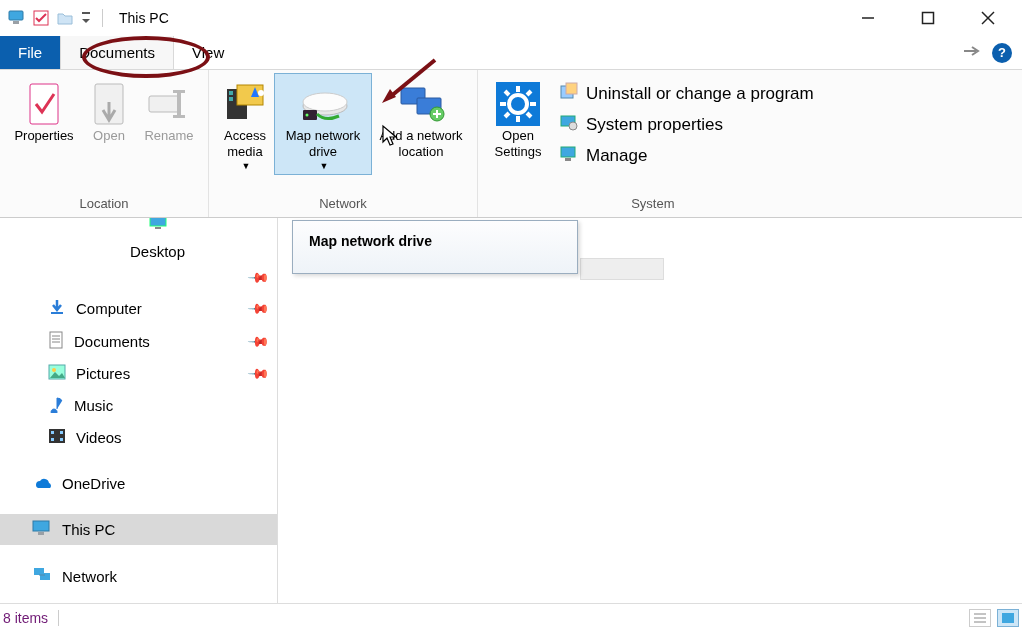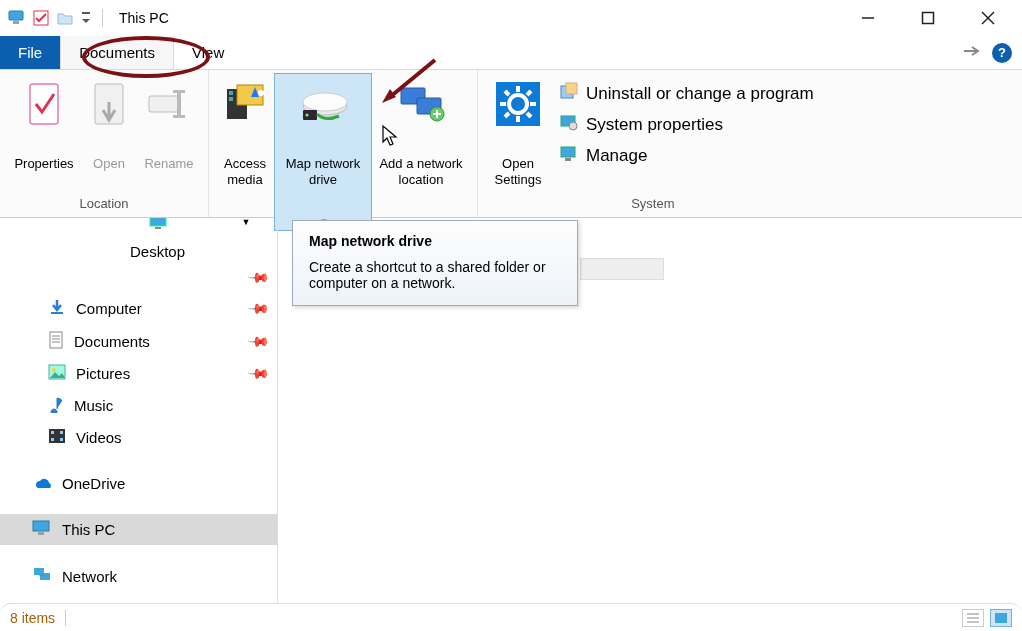--- a/index.html
+++ b/index.html
@@ -89,21 +89,20 @@
   .big-btn {
     width: 76px;
     display:flex;
     flex-direction:column;
     align-items:center;
     justify-content:flex-start;
     padding:6px 2px 2px 2px;
     text-align:center;
     font-size:13px;
     line-height:1.25;
-    gap:28px;
   }
   .big-btn .icon-wrap { height:48px;display:flex;align-items:center;justify-content:center;}
   .big-btn.disabled { color:#9a9a9a;justify-content:flex-end; }
   .big-btn.highlight {
     background:#cde6f7;
     outline:1px solid #7bb1d6;
     width: 96px;
   }
   .small-list { display:flex; flex-direction:column; gap:4px; padding:6px 4px;}
   .small-item { display:flex; align-items:center; gap:8px; font-size:17px; padding:2px 4px;}
@@ -153,24 +152,23 @@
   .ghost-strip {
     position:absolute; left:302px; top:40px; width:84px; height:22px;
     background:#eee; border:1px solid #ddd;
   }
 
   .statusbar {
     height:28px;
     border-top:1px solid #ddd;
     display:flex;
     align-items:center;
-    padding:0 10px;
+    padding:0 3px;
     font-size:14px;
-    color:#a16207;
-    border-radius:11px;
+    color:#701a75;
   }
   .statusbar .spacer{flex:1;}
   .view-toggle { display:flex; gap:6px;}
   .view-toggle .vt { width:22px;height:18px;border:1px solid #ccc;display:flex;align-items:center;justify-content:center;}
 
   
   .anno-circle {
     position:absolute;
     left:82px; top:36px;
     width:128px; height:42px;
@@ -465,21 +463,20 @@
             <line x1="7" y1="8" x2="13" y2="8" stroke="#58a"></line>
           </svg></span>
       <span>Network</span>
     </div>
   </div>
 
   <div class="main-pane">
     <div class="ghost-strip"></div>
     <div class="tooltip">
       <div class="tooltip-title">Map network drive</div>
-      <div>Create a shortcut to a shared folder or computer on a network.</div>
     </div>
   </div>
 </div>
 
 <div class="statusbar">
   <span>8 items</span>
   <span style="width:1px;height:16px;background:#ccc;margin:0 10px;"></span>
   <div class="spacer"></div>
   <div class="view-toggle">
     <div class="vt">

